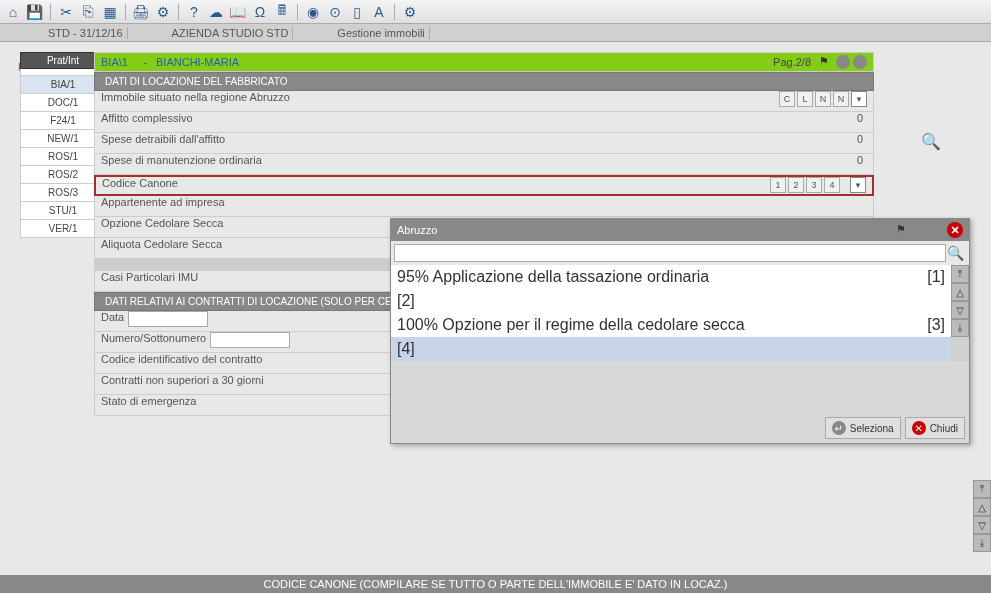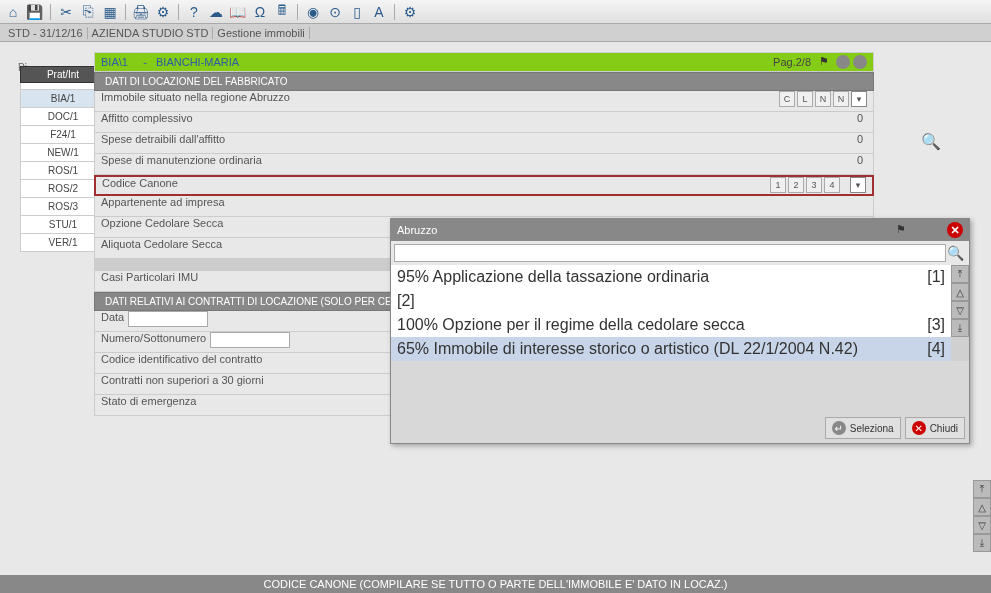--- a/index.html
+++ b/index.html
@@ -5,28 +5,28 @@
 * { box-sizing: border-box; margin: 0; padding: 0; font-family: Arial, sans-serif; }
 body { background: #e8e8e8; width: 991px; height: 593px; overflow: hidden; position: relative; font-size: 11px; color: #333; }
 
 
 .main-toolbar { background: linear-gradient(#f5f5f5, #e0e0e0); height: 24px; display: flex; align-items: center; padding: 0 4px; gap: 4px; border-bottom: 1px solid #aaa; }
 .tb-icon { width: 18px; height: 18px; display: inline-flex; align-items: center; justify-content: center; font-size: 14px; color: #2a5a8a; cursor: pointer; }
 .tb-sep { width: 1px; height: 16px; background: #aaa; margin: 0 2px; }
 
 
 .breadcrumb { background: #d0d0d0; height: 18px; display: flex; align-items: center; padding: 0 4px; font-size: 11px; color: #555; border-bottom: 1px solid #aaa; }
-.breadcrumb span { padding: 0 4px; border-right: 1px solid #aaa; }
+.breadcrumb span { padding: 0 4px; border-right: 1px solid #aaa; margin-left: 40px; }
 
 
 .main-area { position: relative; padding: 4px; }
 .pi-label { position: absolute; left: 18px; top: 20px; font-size: 10px; color: #666; }
 
 
-.sidebar { position: absolute; left: 20px; top: 24px; width: 86px; }
+.sidebar { position: absolute; left: 20px; top: 10px; width: 86px; }
 .sidebar-header { background: #555; color: #fff; font-size: 10px; padding: 2px 4px; text-align: center; border: 1px solid #333; }
 .sidebar-item { background: #fff; border: 1px solid #ccc; border-top: none; padding: 3px 4px; font-size: 10px; text-align: center; color: #444; cursor: pointer; }
 .sidebar-item.active { background: #d8e4f0; }
 
 
 .main-panel { position: absolute; left: 94px; top: 10px; width: 780px; }
 .panel-header { display: flex; align-items: center; justify-content: space-between; padding: 4px 6px; background: #84cc16; border: 1px solid #ccc; height: 20px; }
 .panel-header .client { color: #2a5aaa; font-size: 11px; }
 .panel-header .pag { color: #444; font-size: 11px; }
 .panel-header .icons { display: flex; gap: 3px; }
@@ -239,21 +239,20 @@
         <span>[1]</span>
       </div>
       <div class="popup-item">
         <span>[2]</span>
       </div>
       <div class="popup-item">
         <span>100% Opzione per il regime della cedolare secca</span>
         <span>[3]</span>
       </div>
       <div class="popup-item selected">
-        <span>65% Immobile di interesse storico o artistico (DL 22/1/2004 N.42)</span>
         <span>[4]</span>
       </div>
     </div>
     <div class="popup-scroll">
       <div class="scroll-btn">⤒</div>
       <div class="scroll-btn">△</div>
       <div class="scroll-btn">▽</div>
       <div class="scroll-btn">⤓</div>
     </div>
   </div>

